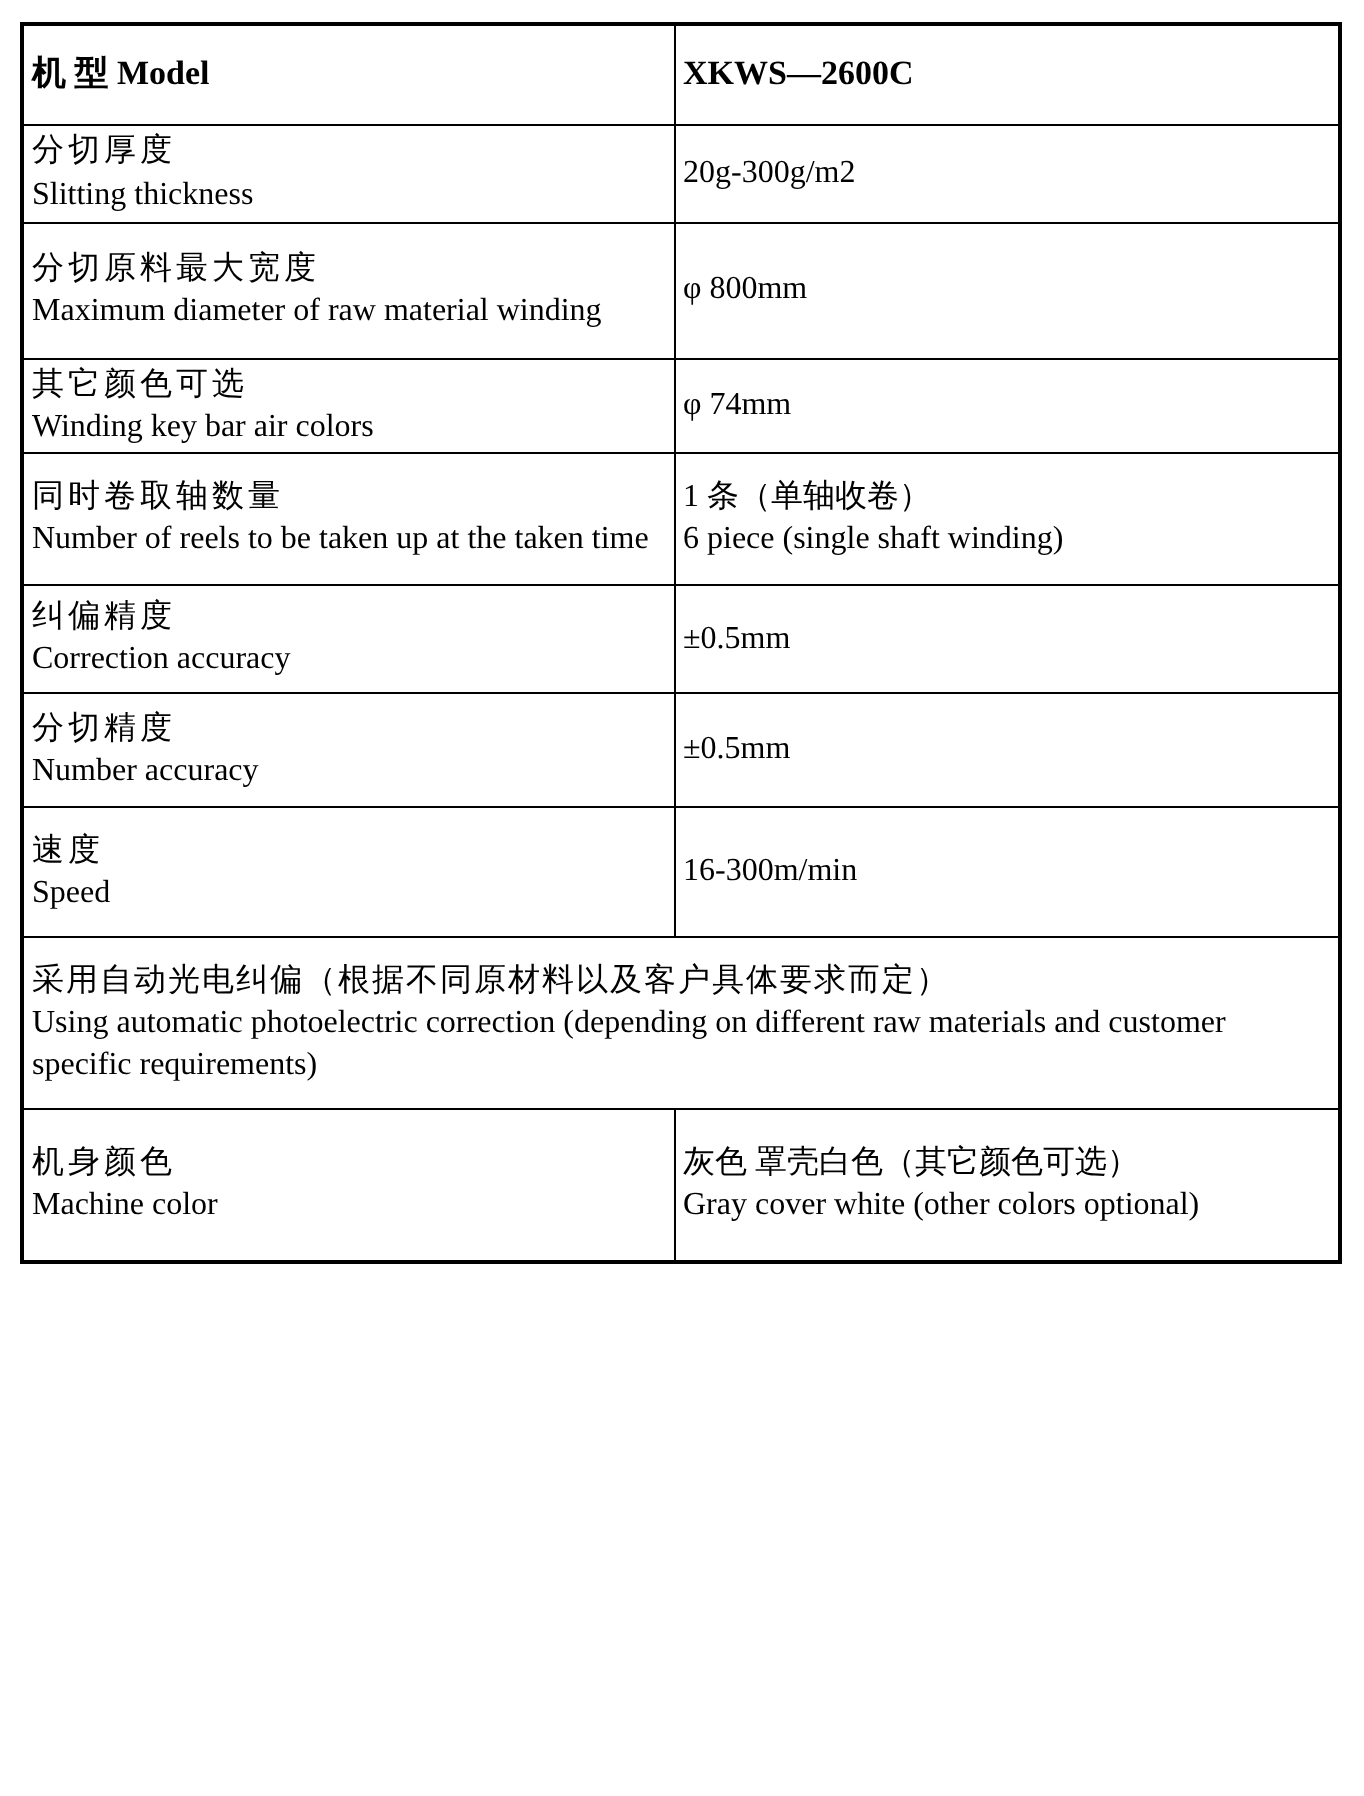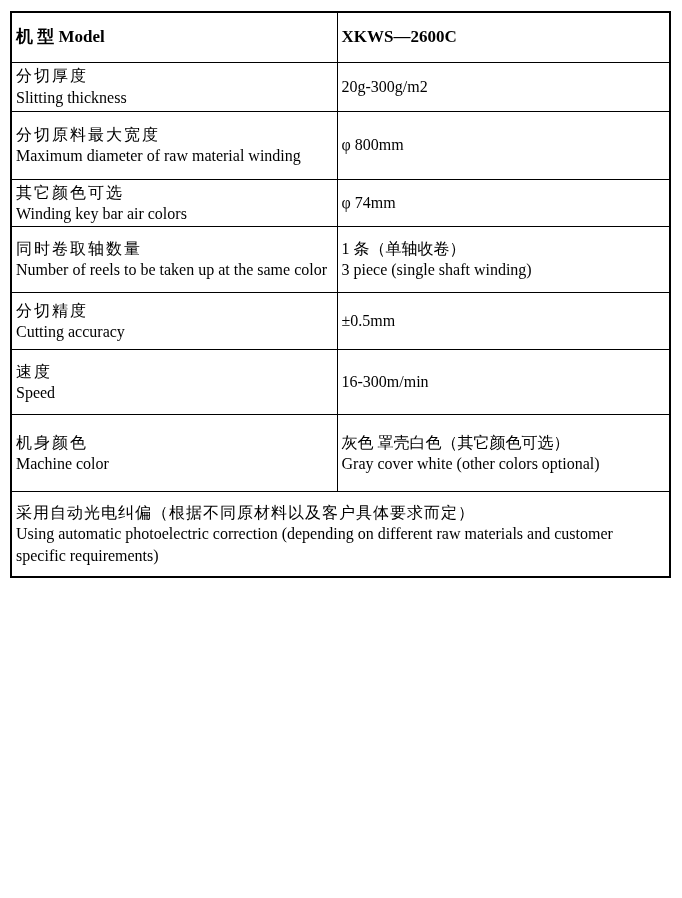--- a/index.html
+++ b/index.html
@@ -96,63 +96,73 @@
     </td>
     <td>
       <span class="val">φ 74mm</span>
 
     </td>
   </tr>
 
   <tr style="height:66px">
     <td>
       <span class="zh">同时卷取轴数量</span>
-      <span class="en">Number of reels to be taken up at the same color</span>
+      <span class="en">Number of reels to be taken up at the taken time</span>
     </td>
     <td>
       <span class="val">1 条（单轴收卷）</span>
-      <span class="val">3 piece (single shaft winding)</span>
+      <span class="val">6 piece (single shaft winding)</span>
     </td>
   </tr>
 
+  <tr style="height:54px">
+    <td>
+      <span class="zh">纠偏精度</span>
+      <span class="en">Correction accuracy</span>
+    </td>
+    <td>
+      <span class="val">±0.5mm</span>
+
+    </td>
+  </tr>
 
   <tr style="height:57px">
     <td>
       <span class="zh">分切精度</span>
-      <span class="en">Cutting accuracy</span>
+      <span class="en">Number accuracy</span>
     </td>
     <td>
       <span class="val">±0.5mm</span>
 
     </td>
   </tr>
 
   <tr style="height:65px">
     <td>
       <span class="zh">速度</span>
       <span class="en">Speed</span>
     </td>
     <td>
       <span class="val">16-300m/min</span>
 
     </td>
   </tr>
 
 
+  <tr style="height:86px">
+    <td class="footer" colspan="2">
+      <span class="zh">采用自动光电纠偏（根据不同原材料以及客户具体要求而定）</span>
+      <span class="en">Using automatic photoelectric correction (depending on different raw materials and customer specific requirements)</span>
+    </td>
+  </tr>
+
   <tr style="height:77px">
     <td>
       <span class="zh">机身颜色</span>
       <span class="en">Machine color</span>
     </td>
     <td>
       <span class="val">灰色 罩壳白色（其它颜色可选）</span>
       <span class="val">Gray cover white (other colors optional)</span>
     </td>
   </tr>
-
-  <tr style="height:86px">
-    <td class="footer" colspan="2">
-      <span class="zh">采用自动光电纠偏（根据不同原材料以及客户具体要求而定）</span>
-      <span class="en">Using automatic photoelectric correction (depending on different raw materials and customer specific requirements)</span>
-    </td>
-  </tr>
 </tbody>
   </table>
 
 </body></html>

